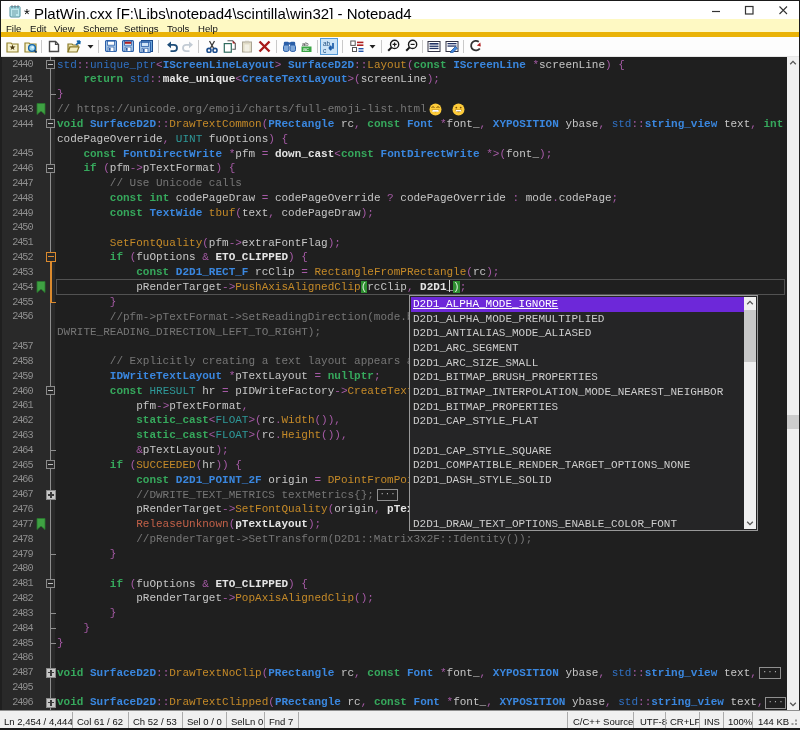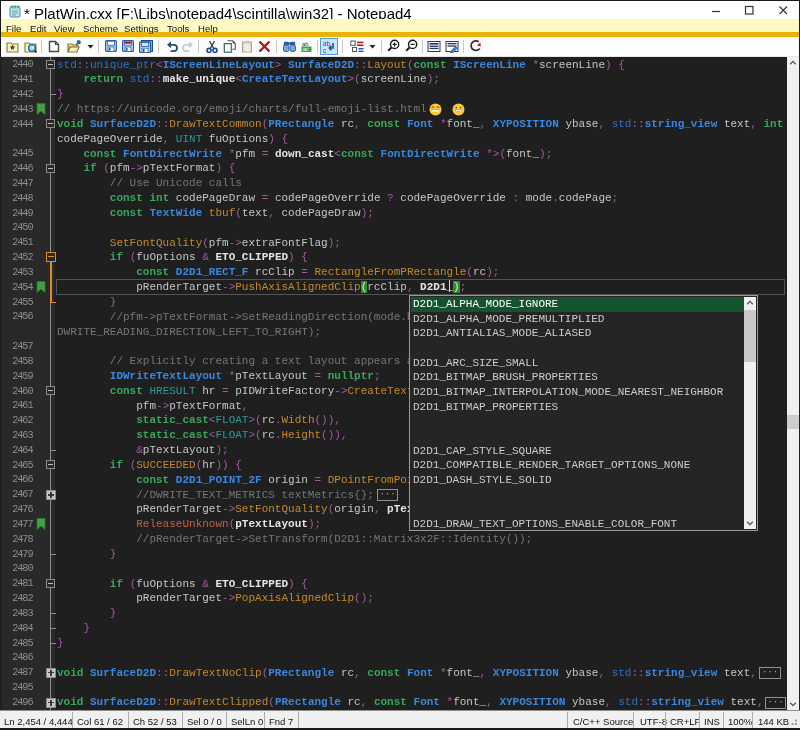--- a/index.html
+++ b/index.html
@@ -43,21 +43,21 @@
 .ell{position:absolute;border:1px solid #909090;color:#B0B0B0;font-family:"Liberation Mono",monospace;font-size:9px;line-height:9px;text-align:center;box-sizing:border-box;background:#1F1F1F;}
 #caretframe{position:absolute;left:56px;top:222.3px;width:729px;height:16.2px;border:1px solid #525252;box-sizing:border-box;}
 #caret{position:absolute;left:449px;top:223px;width:1px;height:12px;background:#D8D8D8;}
 
 #vscroll{position:absolute;left:787px;top:0px;width:12px;height:653px;background:#F0F0F0;}
 #vthumb{position:absolute;left:0px;top:358px;width:12px;height:14px;background:#CDCDCD;}
 .sarrow{position:absolute;left:0px;width:12px;height:12px;color:#555;font-size:7px;line-height:12px;text-align:center;}
 
 #popup{position:absolute;left:409px;top:238px;width:349px;height:236px;background:#252526;border:1px solid #999999;box-sizing:border-box;}
 .prow{position:absolute;left:1px;width:334px;height:14.7px;font-family:"Liberation Mono",monospace;font-size:11px;line-height:14.7px;color:#CCCCCC;white-space:pre;padding-left:2px;}
-.prow.sel{background:#14532d;color:#FFFFFF;}
+.prow.sel{background:#6d28d9;color:#FFFFFF;text-decoration:underline;}
 #pscroll{position:absolute;right:1px;top:1px;width:12px;height:232px;background:#F0F0F0;}
 #pthumb{position:absolute;left:0px;top:13px;width:12px;height:52px;background:#C8C8C8;}
 
 #statusbar{position:absolute;left:0px;top:710px;width:800px;height:18px;background:#F0F0F0;border-top:1px solid #8E8E8E;box-sizing:border-box;}
 .ss{position:absolute;top:4.9px;font-size:9.5px;color:#111;white-space:pre;}
 .ssep{position:absolute;top:1px;width:1px;height:16px;background:#ABABAB;}
 </style>
 </head>
 <body>
 <div id="win">
@@ -368,24 +368,26 @@
         </svg>
       <div id="vthumb"></div>
       <svg class="sarrow" style="bottom:0px" width="12" height="12" viewBox="0 0 12 12">
           <path d="M3.2 4.8 L6 7.6 L8.8 4.8" fill="none" stroke="#555" stroke-width="1.3"></path>
         </svg>
     </div>
     <div id="popup">
         <div class="prow sel" style="top:1.00px">D2D1_ALPHA_MODE_IGNORE</div>
         <div class="prow" style="top:15.68px">D2D1_ALPHA_MODE_PREMULTIPLIED</div>
         <div class="prow" style="top:30.36px">D2D1_ANTIALIAS_MODE_ALIASED</div>
+        <div class="prow" style="top:45.04px">D2D1_ARC_SEGMENT</div>
         <div class="prow" style="top:59.72px">D2D1_ARC_SIZE_SMALL</div>
         <div class="prow" style="top:74.40px">D2D1_BITMAP_BRUSH_PROPERTIES</div>
         <div class="prow" style="top:89.08px">D2D1_BITMAP_INTERPOLATION_MODE_NEAREST_NEIGHBOR</div>
         <div class="prow" style="top:103.76px">D2D1_BITMAP_PROPERTIES</div>
+        <div class="prow" style="top:118.44px">D2D1_CAP_STYLE_FLAT</div>
         <div class="prow" style="top:147.80px">D2D1_CAP_STYLE_SQUARE</div>
         <div class="prow" style="top:162.48px">D2D1_COMPATIBLE_RENDER_TARGET_OPTIONS_NONE</div>
         <div class="prow" style="top:177.16px">D2D1_DASH_STYLE_SOLID</div>
         <div class="prow" style="top:221.20px">D2D1_DRAW_TEXT_OPTIONS_ENABLE_COLOR_FONT</div>
         <div id="pscroll">
           <svg class="sarrow" style="top:0px" width="12" height="12" viewBox="0 0 12 12">
             <path d="M3.2 7.2 L6 4.4 L8.8 7.2" fill="none" stroke="#555" stroke-width="1.3"></path>
           </svg>
           <div id="pthumb"></div>
           <svg class="sarrow" style="bottom:0px" width="12" height="12" viewBox="0 0 12 12">

